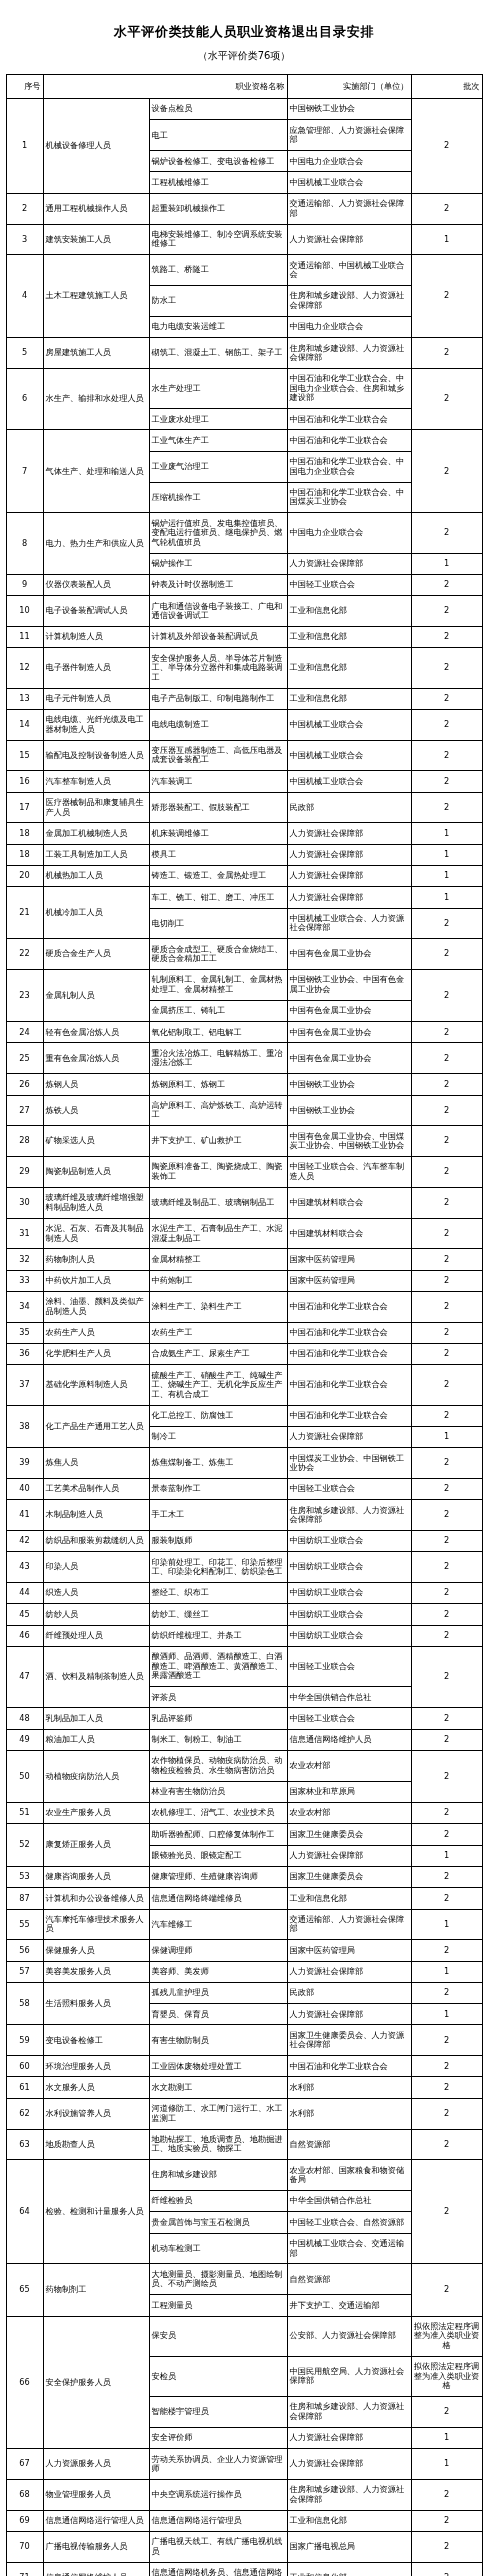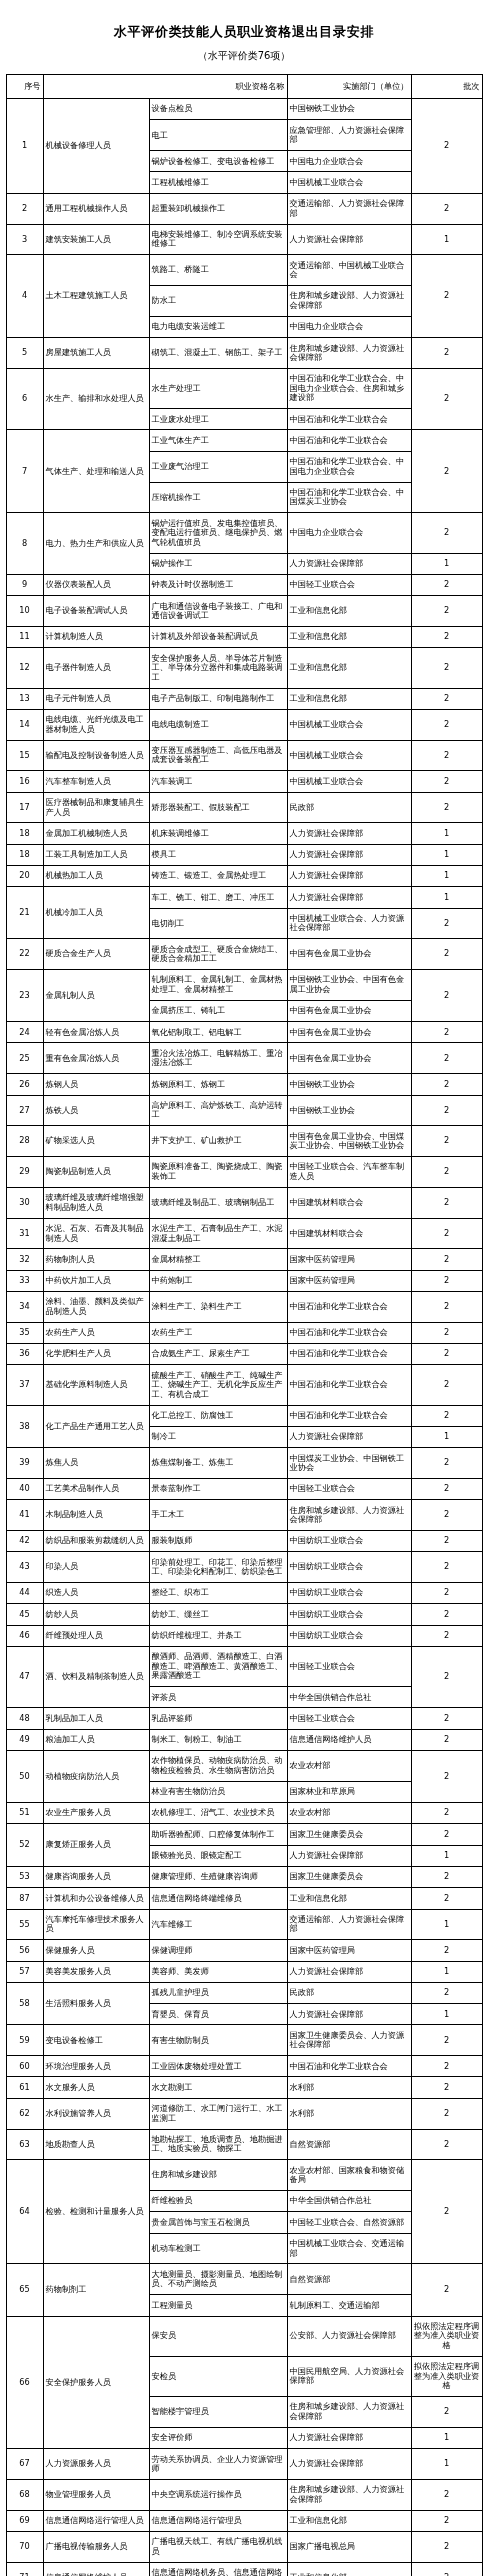--- a/index.html
+++ b/index.html
@@ -570,21 +570,21 @@
         </tr>
         <tr>
           <td rowspan="2" class="c">65</td>
           <td rowspan="2" class="l">药物制剂工</td>
           <td class="l">大地测量员、摄影测量员、地图绘制员、不动产测绘员</td>
           <td class="l">自然资源部</td>
           <td rowspan="2" class="c">2</td>
         </tr>
         <tr>
           <td class="l">工程测量员</td>
-          <td class="l">轧制原料工、交通运输部</td>
+          <td class="l">井下支护工、交通运输部</td>
         </tr>
         <tr>
           <td rowspan="4" class="c">66</td>
           <td rowspan="4" class="l">安全保护服务人员</td>
           <td class="l">保安员</td>
           <td class="l">公安部、人力资源社会保障部</td>
           <td class="c">拟依照法定程序调整为准入类职业资格</td>
         </tr>
         <tr>
           <td class="l">安检员</td>

